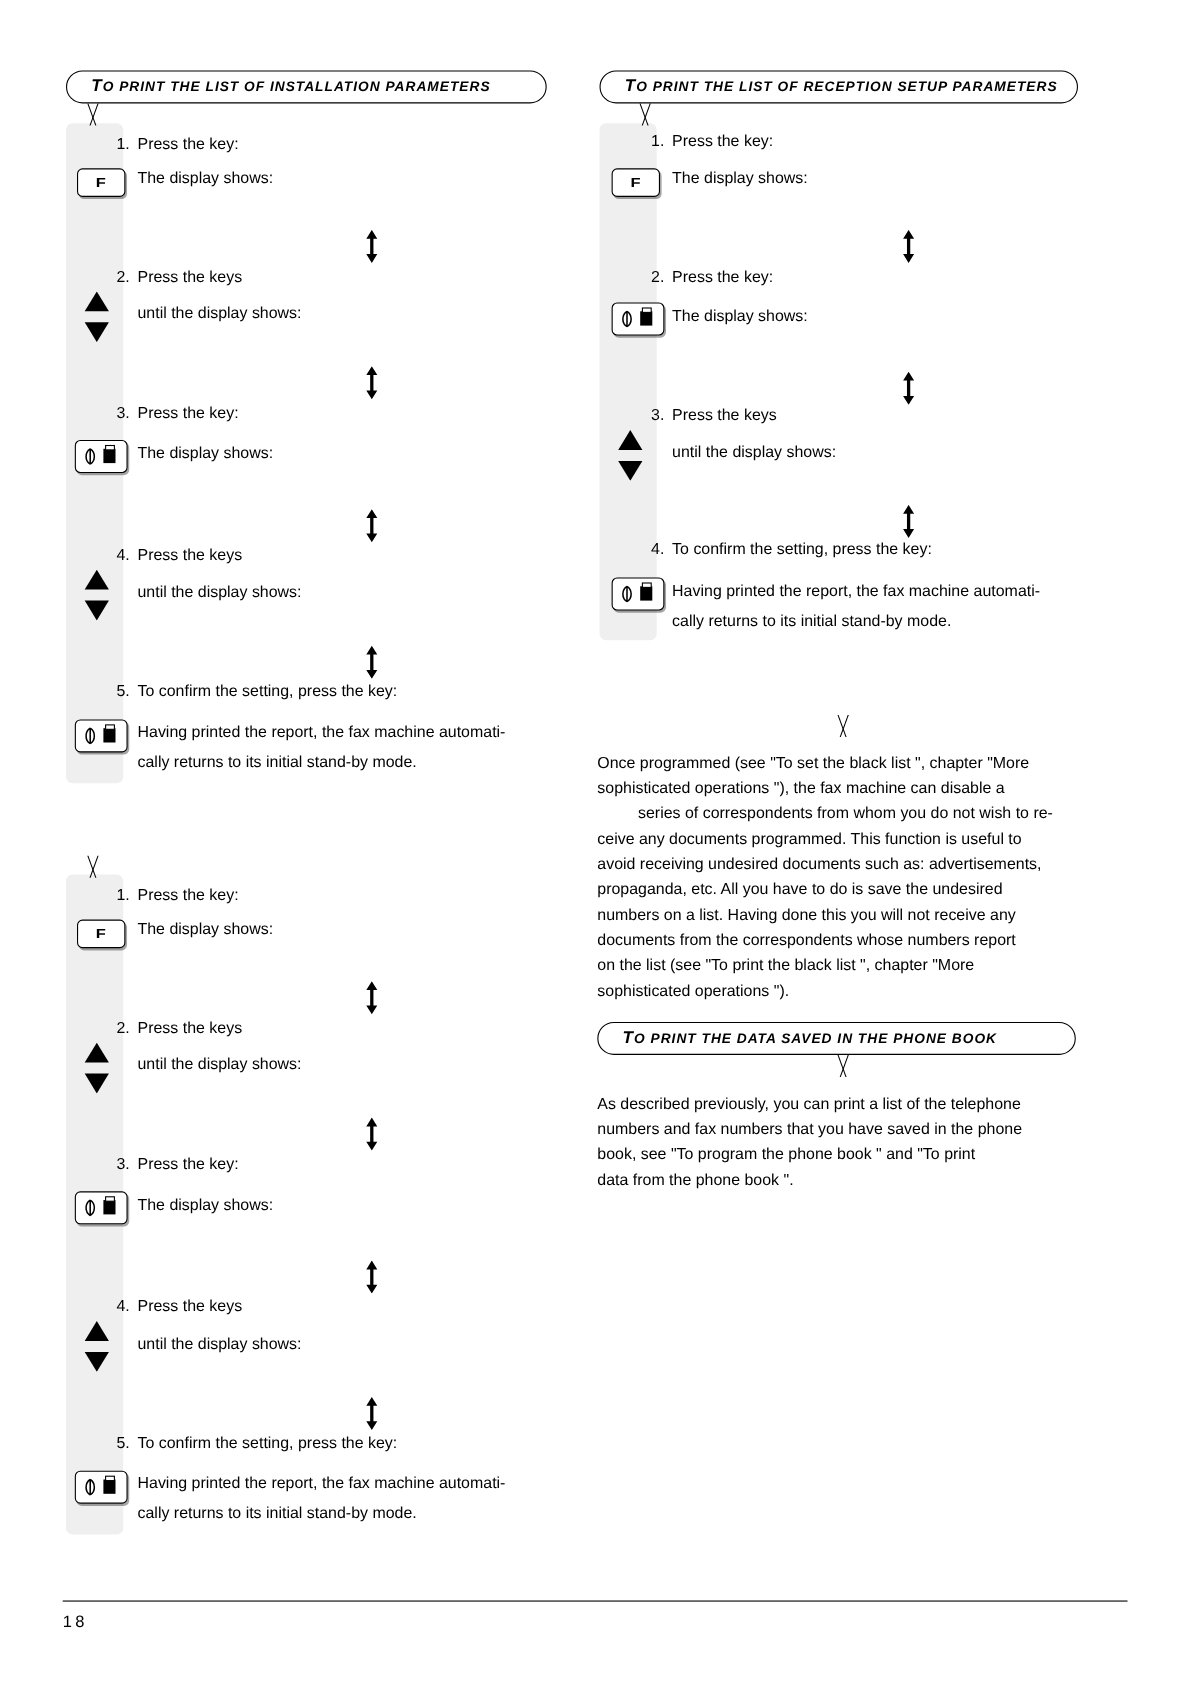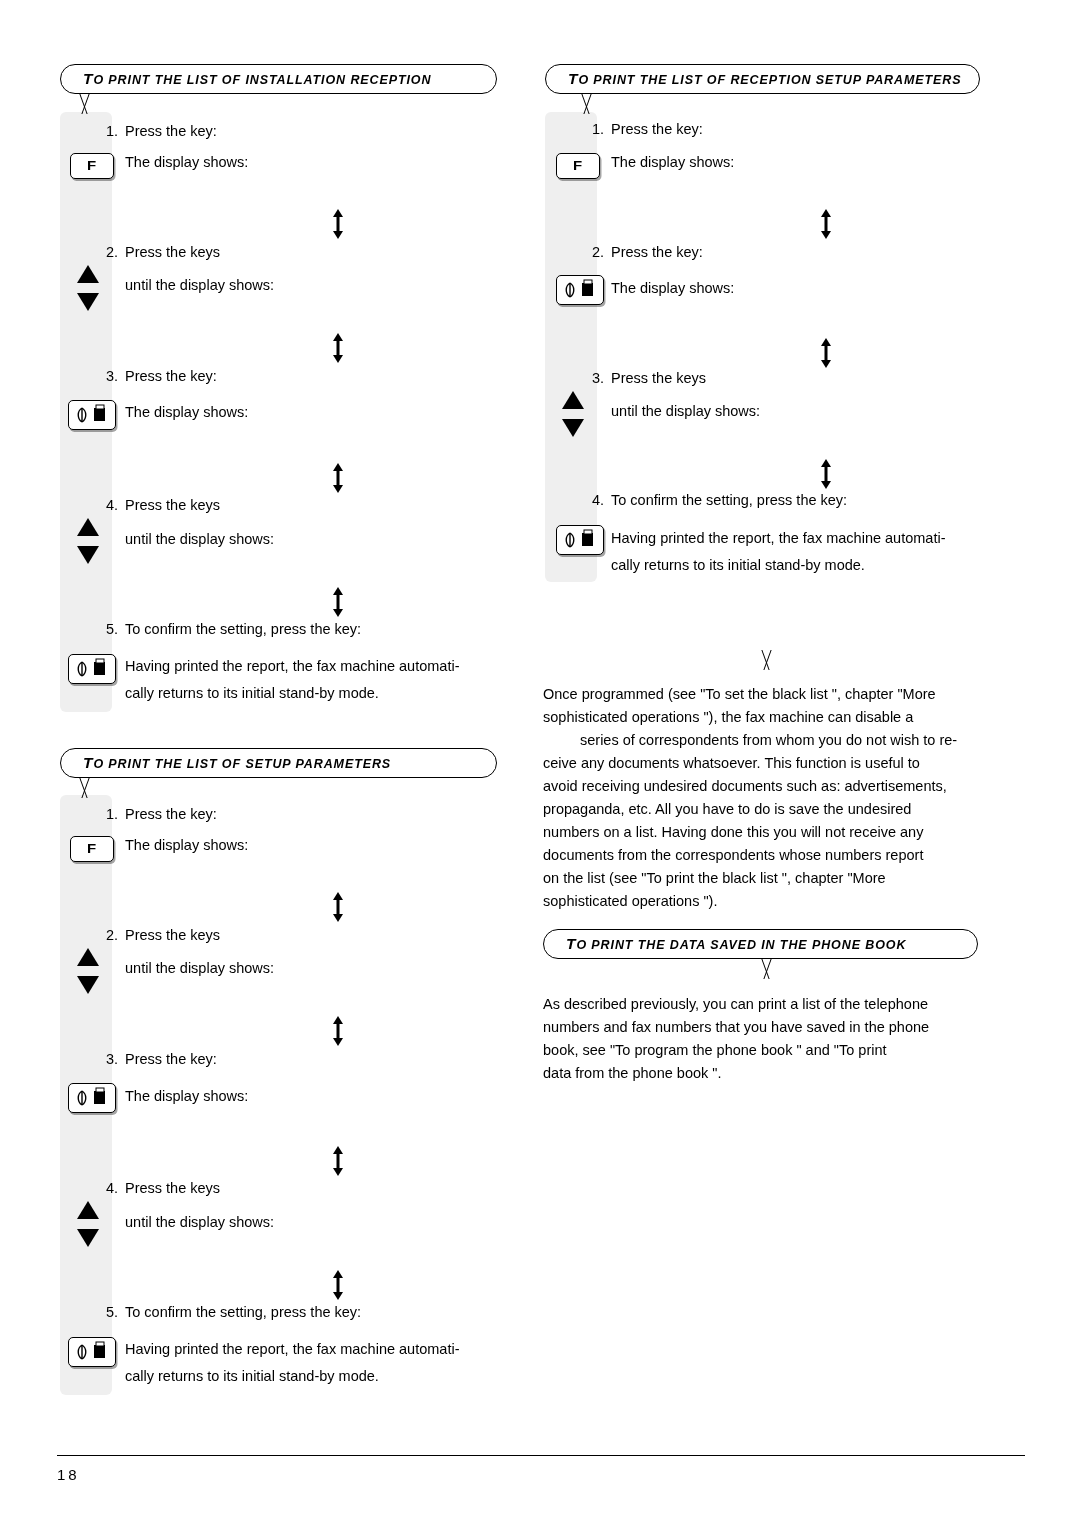--- a/index.html
+++ b/index.html
@@ -157,21 +157,21 @@
   }
 </style>
 </head>
 <body>
 
 <div class="page">
 
   <div class="band" style="left:60px; top:112px; width:52px; height:600px;"></div>
 
   <div class="pill" style="left:60px; top:64px; width:437px;">
-    <div class="pill-text"><span class="cap">T</span><span>O PRINT THE LIST OF INSTALLATION  RECEPTION</span></div>
+    <div class="pill-text"><span class="cap">T</span><span>O PRINT THE LIST OF INSTALLATION  PARAMETERS</span></div>
   </div>
   <div class="tail" style="left:68px; top:94px;"></div>
 
   <div class="step-num" style="left:92px; top:123px;">1.</div>
   <div class="step-text" style="left:125px; top:123px;">Press the key:</div>
   <div class="key-f" style="left:70px; top:153px;">
     <span class="glyph">F</span>
   </div>
   <div class="step-text" style="left:125px; top:154px;">The display shows:</div>
 
@@ -239,23 +239,20 @@
       <path d="M13 7 C18 10 18 18 13 21" stroke="#000" stroke-width="1.4" fill="none"></path>
       <rect x="25" y="7" width="11" height="13" fill="#000"></rect>
       <rect x="27" y="4" width="8" height="4" fill="#fff" stroke="#000" stroke-width="1"></rect>
     </svg>
   </div>
   <div class="step-text" style="left:125px; top:658px;">Having printed the report, the fax machine automati-</div>
   <div class="step-text" style="left:125px; top:685px;">cally returns to its initial stand-by mode.</div>
 
   <div class="band" style="left:60px; top:795px; width:52px; height:600px;"></div>
 
-  <div class="pill" style="left:60px; top:748px; width:437px;">
-    <div class="pill-text"><span class="cap">T</span><span>O PRINT THE LIST OF SETUP PARAMETERS</span></div>
-  </div>
   <div class="tail" style="left:68px; top:778px;"></div>
 
   <div class="step-num" style="left:92px; top:806px;">1.</div>
   <div class="step-text" style="left:125px; top:806px;">Press the key:</div>
   <div class="key-f" style="left:70px; top:836px;">
     <span class="glyph">F</span>
   </div>
   <div class="step-text" style="left:125px; top:837px;">The display shows:</div>
 
   <div class="flow-arrow" style="left:330px; top:892px;">
@@ -392,21 +389,21 @@
     </svg>
   </div>
   <div class="step-text" style="left:611px; top:530px;">Having printed the report, the fax machine automati-</div>
   <div class="step-text" style="left:611px; top:557px;">cally returns to its initial stand-by mode.</div>
 
   <div class="tail" style="left:750px; top:650px;"></div>
 
   <div class="para-nowrap" style="left:543px; top:683px;">Once programmed (see "To set the black list  ", chapter "More</div>
   <div class="para-nowrap" style="left:543px; top:706px;">sophisticated operations   "), the fax machine can disable a</div>
   <div class="para-nowrap" style="left:543px; top:729px;margin-left:37px;">series of correspondents from whom you do not wish to re-</div>
-  <div class="para-nowrap" style="left:543px; top:752px;">ceive any documents whatsoever. This function is useful to</div>
+  <div class="para-nowrap" style="left:543px; top:752px;">ceive any documents programmed. This function is useful to</div>
   <div class="para-nowrap" style="left:543px; top:775px;">avoid receiving undesired documents such as: advertisements,</div>
   <div class="para-nowrap" style="left:543px; top:798px;">propaganda, etc. All you have to do is save the undesired</div>
   <div class="para-nowrap" style="left:543px; top:821px;">numbers on a list. Having done this you will not receive any</div>
   <div class="para-nowrap" style="left:543px; top:844px;">documents from the correspondents whose numbers report</div>
   <div class="para-nowrap" style="left:543px; top:867px;">on the list (see "To print the black list ", chapter "More</div>
   <div class="para-nowrap" style="left:543px; top:890px;">sophisticated  operations   ").</div>
 
   <div class="pill" style="left:543px; top:929px; width:435px;text-align:center;">
     <div class="pill-text"><span class="cap">T</span><span>O PRINT THE DATA SAVED IN THE PHONE BOOK</span></div>
   </div>

